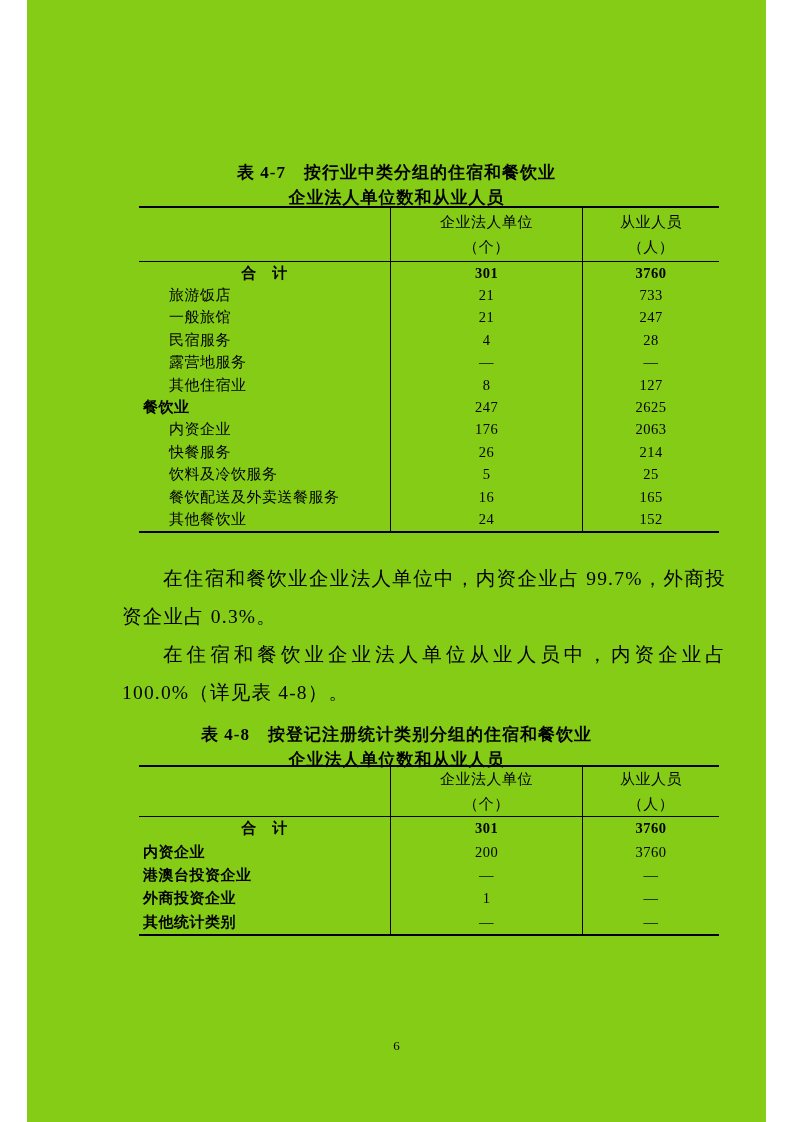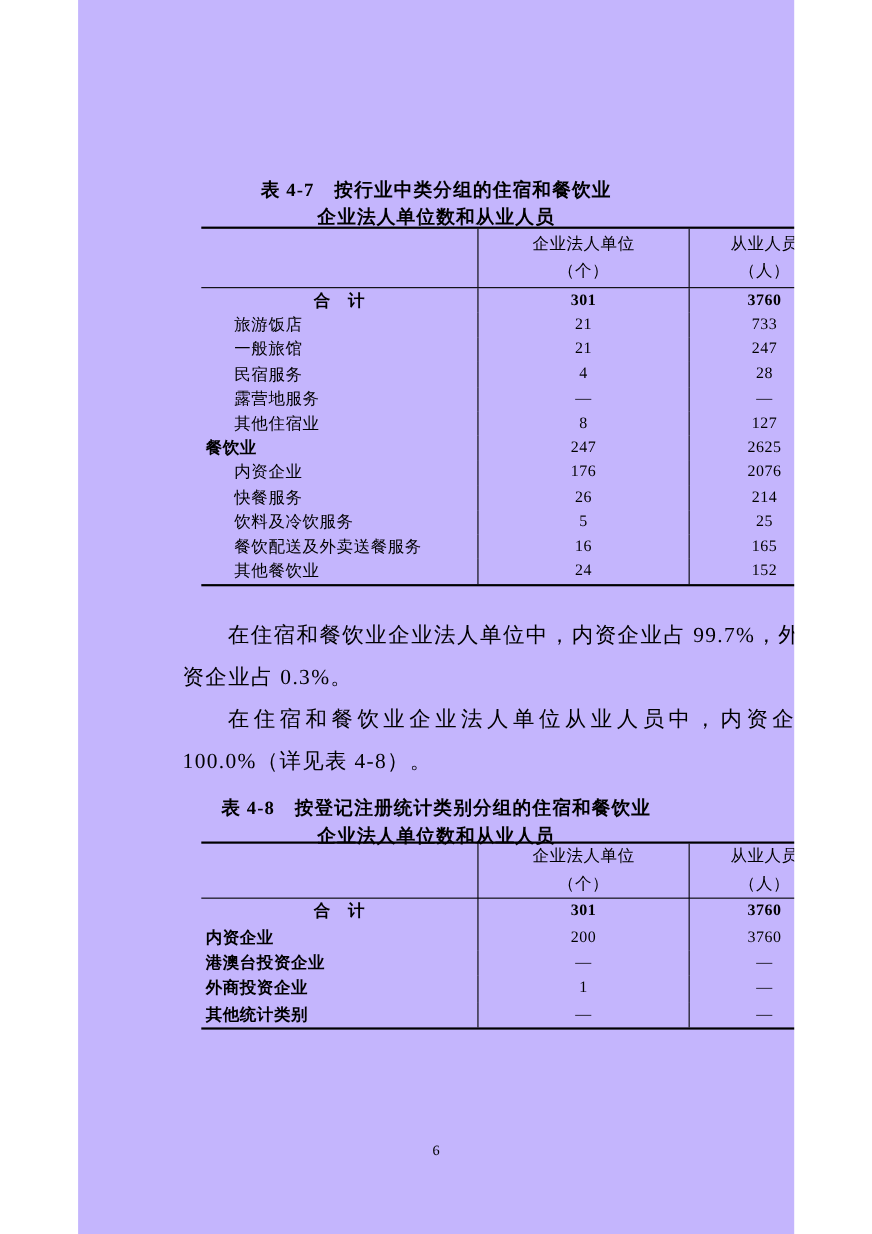--- a/index.html
+++ b/index.html
@@ -1,23 +1,23 @@
 <!DOCTYPE html>
 <html><head>
 <meta charset="utf-8">
 <style>
   * { box-sizing: border-box; margin: 0; padding: 0; }
   html, body { background: #ffffff; }
   body { font-family: "Liberation Serif", "DejaVu Serif", serif; color: #000; }
 
   .page {
     position: relative;
-    width: 651px;
+    width: 739px;
     height: 1122px;
-    background: #c4b5fd;
+    background: #84cc16;
     margin: 0 auto;
     overflow: hidden;
   }
 
   
   .tbl-title {
     position: absolute;
     left: 0;
     width: 100%;
     text-align: center;
@@ -149,21 +149,21 @@
           <div class="cell c3 num">127</div>
         </div>
         <div class="trow group">
           <div class="cell c1 label">餐饮业</div>
           <div class="cell c2 num">247</div>
           <div class="cell c3 num">2625</div>
         </div>
         <div class="trow sub">
           <div class="cell c1 label">内资企业</div>
           <div class="cell c2 num">176</div>
-          <div class="cell c3 num">2076</div>
+          <div class="cell c3 num">2063</div>
         </div>
         <div class="trow sub">
           <div class="cell c1 label">快餐服务</div>
           <div class="cell c2 num">26</div>
           <div class="cell c3 num">214</div>
         </div>
         <div class="trow sub">
           <div class="cell c1 label">饮料及冷饮服务</div>
           <div class="cell c2 num">5</div>
           <div class="cell c3 num">25</div>

